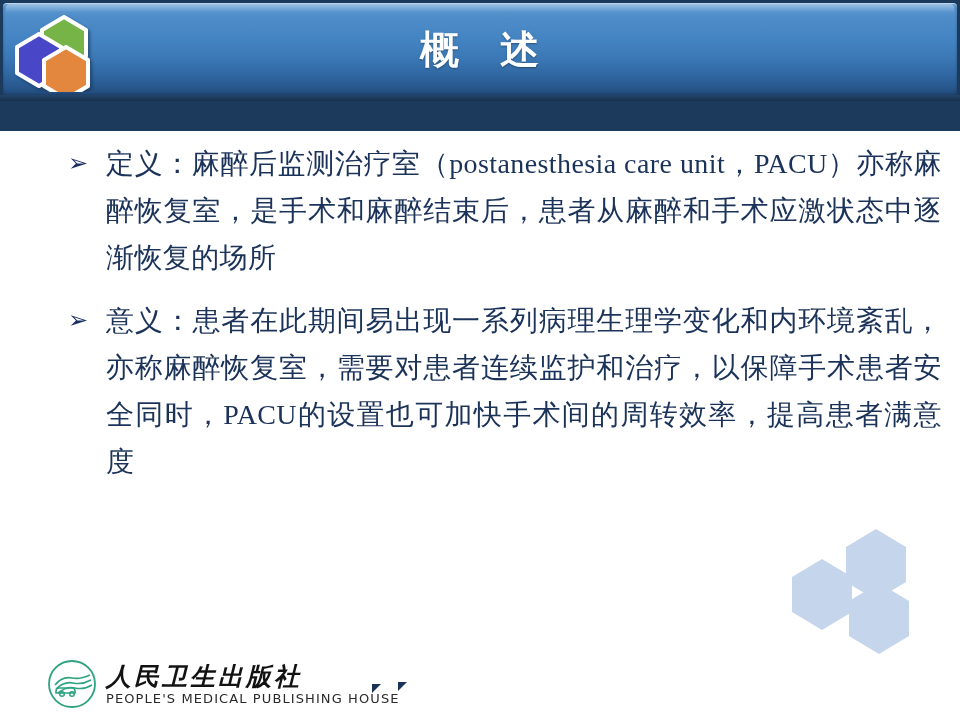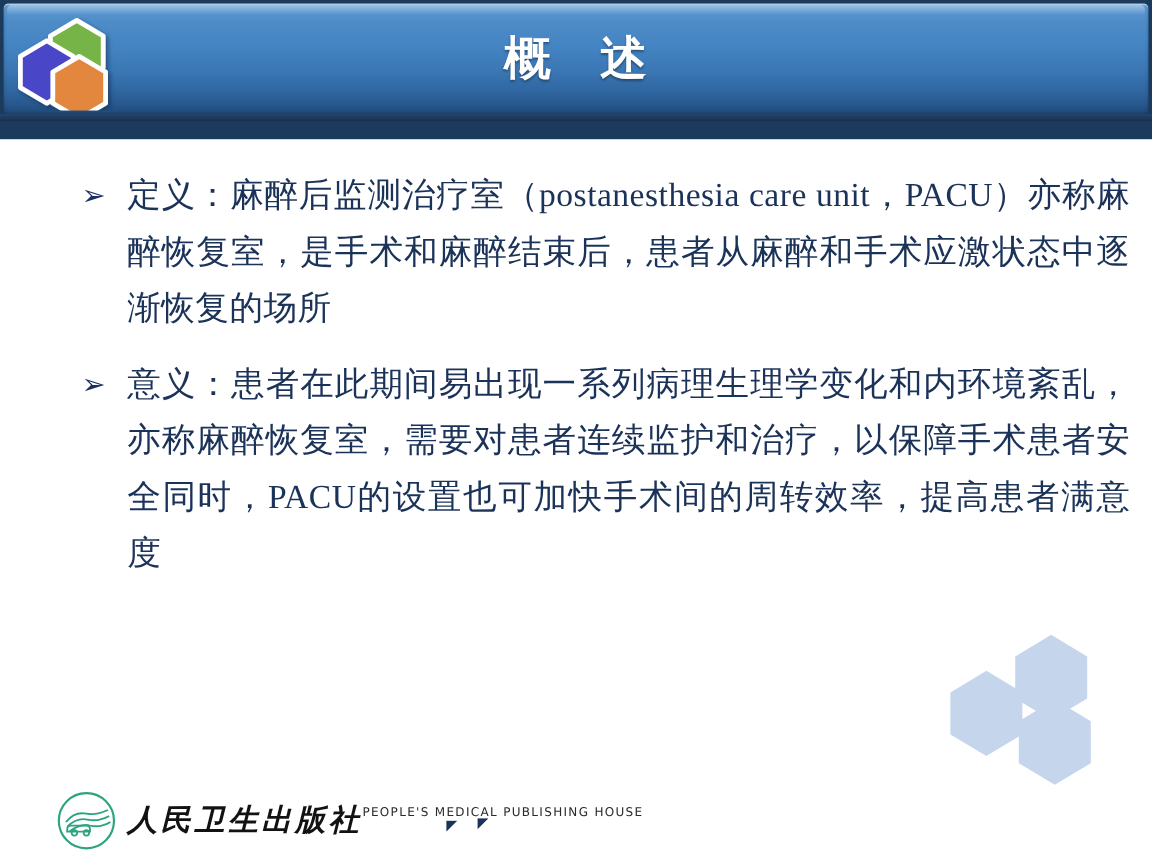--- a/index.html
+++ b/index.html
@@ -21,21 +21,21 @@
     inset: 0;
     background: #ffffff;
   }
 
   
   #header-banner {
     position: absolute;
     left: 0;
     top: 0;
     width: 960px;
-    height: 116px;
+    height: 131px;
     background: #1b3a5c;
     box-sizing: border-box;
   }
   #banner-plate {
     position: absolute;
     left: 3px;
     top: 3px;
     width: 954px;
     height: 94px;
     border-radius: 4px;
@@ -153,35 +153,36 @@
     align-items: center;
   }
   #footer-emblem {
     width: 52px;
     height: 52px;
     flex: 0 0 52px;
   }
   #footer-wordmark {
     margin-left: 8px;
     display: flex;
+    flex-direction: column;
     justify-content: center;
   }
   #footer-cn {
     font-family: "DejaVu Serif", "Liberation Serif", serif;
     font-size: 25px;
     font-weight: bold;
     color: #121212;
     letter-spacing: 3px;
     line-height: 28px;
     font-style: italic;
     white-space: nowrap;
   }
   #footer-en {
     font-family: "DejaVu Sans", "Liberation Sans", sans-serif;
-    font-size: 10px;
+    font-size: 13px;
     color: #2a2a2a;
     letter-spacing: 1.1px;
     line-height: 15px;
     white-space: nowrap;
   }
 
   
   #artifact-marks {
     position: absolute;
     left: 372px;

